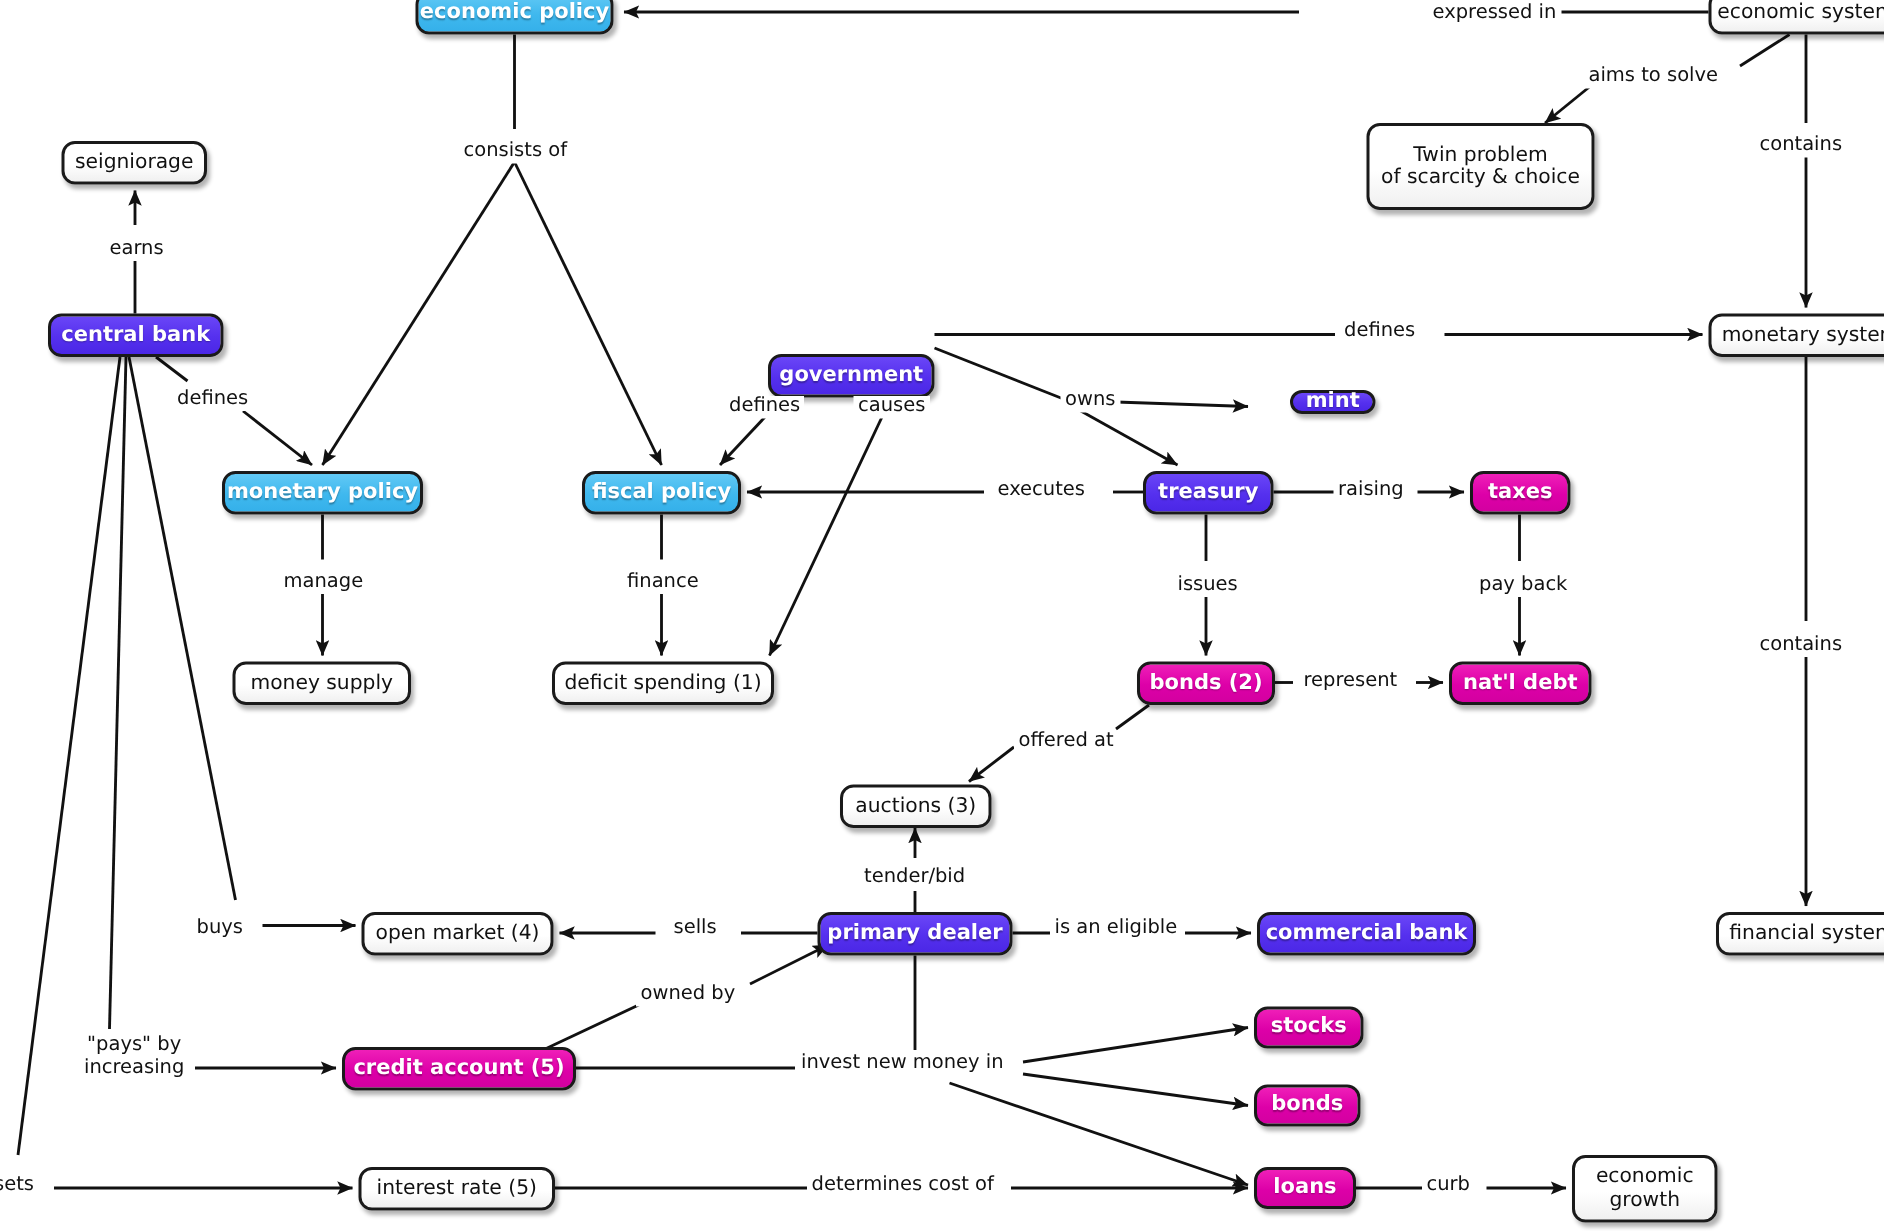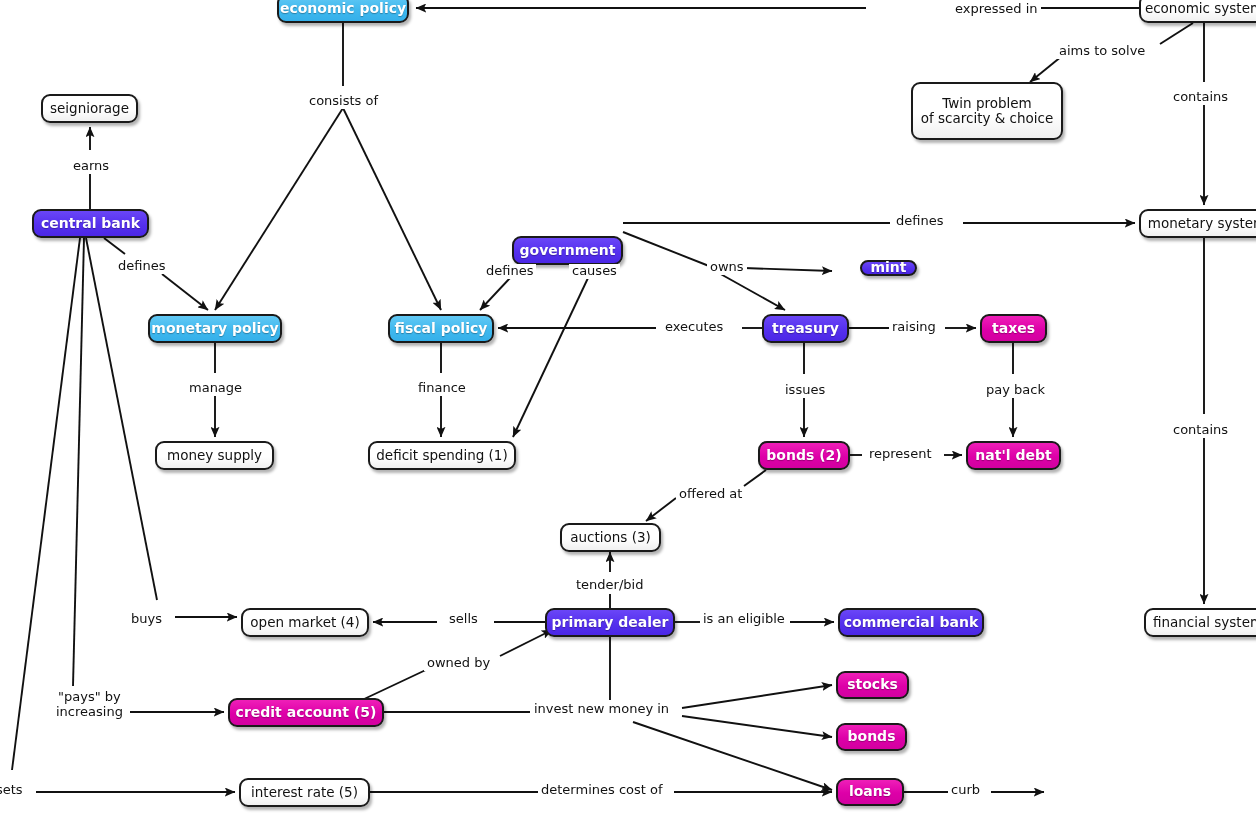--- a/index.html
+++ b/index.html
@@ -236,20 +236,23 @@
       <span>credit account (5)</span>
     </div>
   <div class="node n-magenta" style="left:836px;top:723px;width:71px;height:28px;">
       <span>bonds</span>
     </div>
   <div class="node n-plain" style="left:239px;top:778px;width:131px;height:29px;">
       <span>interest rate (5)</span>
     </div>
   <div class="node n-magenta" style="left:836px;top:778px;width:68px;height:28px;">
       <span>loans</span>
+    </div>
+  <div class="node n-plain" style="left:1048px;top:770px;width:97px;height:45px;">
+      <span>economic<br>growth</span>
     </div>
 
   <div class="elabel" style="left:904px;top:2px;margin-left:48px;">expressed in</div>
   <div class="elabel" style="left:1056px;top:44px;">aims to solve</div>
   <div class="elabel" style="left:1170px;top:90px;">contains</div>
   <div class="elabel" style="left:1170px;top:423px;">contains</div>
   <div class="elabel" style="left:306px;top:94px;">consists of</div>
   <div class="elabel" style="left:70px;top:159px;">earns</div>
   <div class="elabel" style="left:115px;top:259px;">defines</div>
   <div class="elabel" style="left:483px;top:264px;">defines</div>

